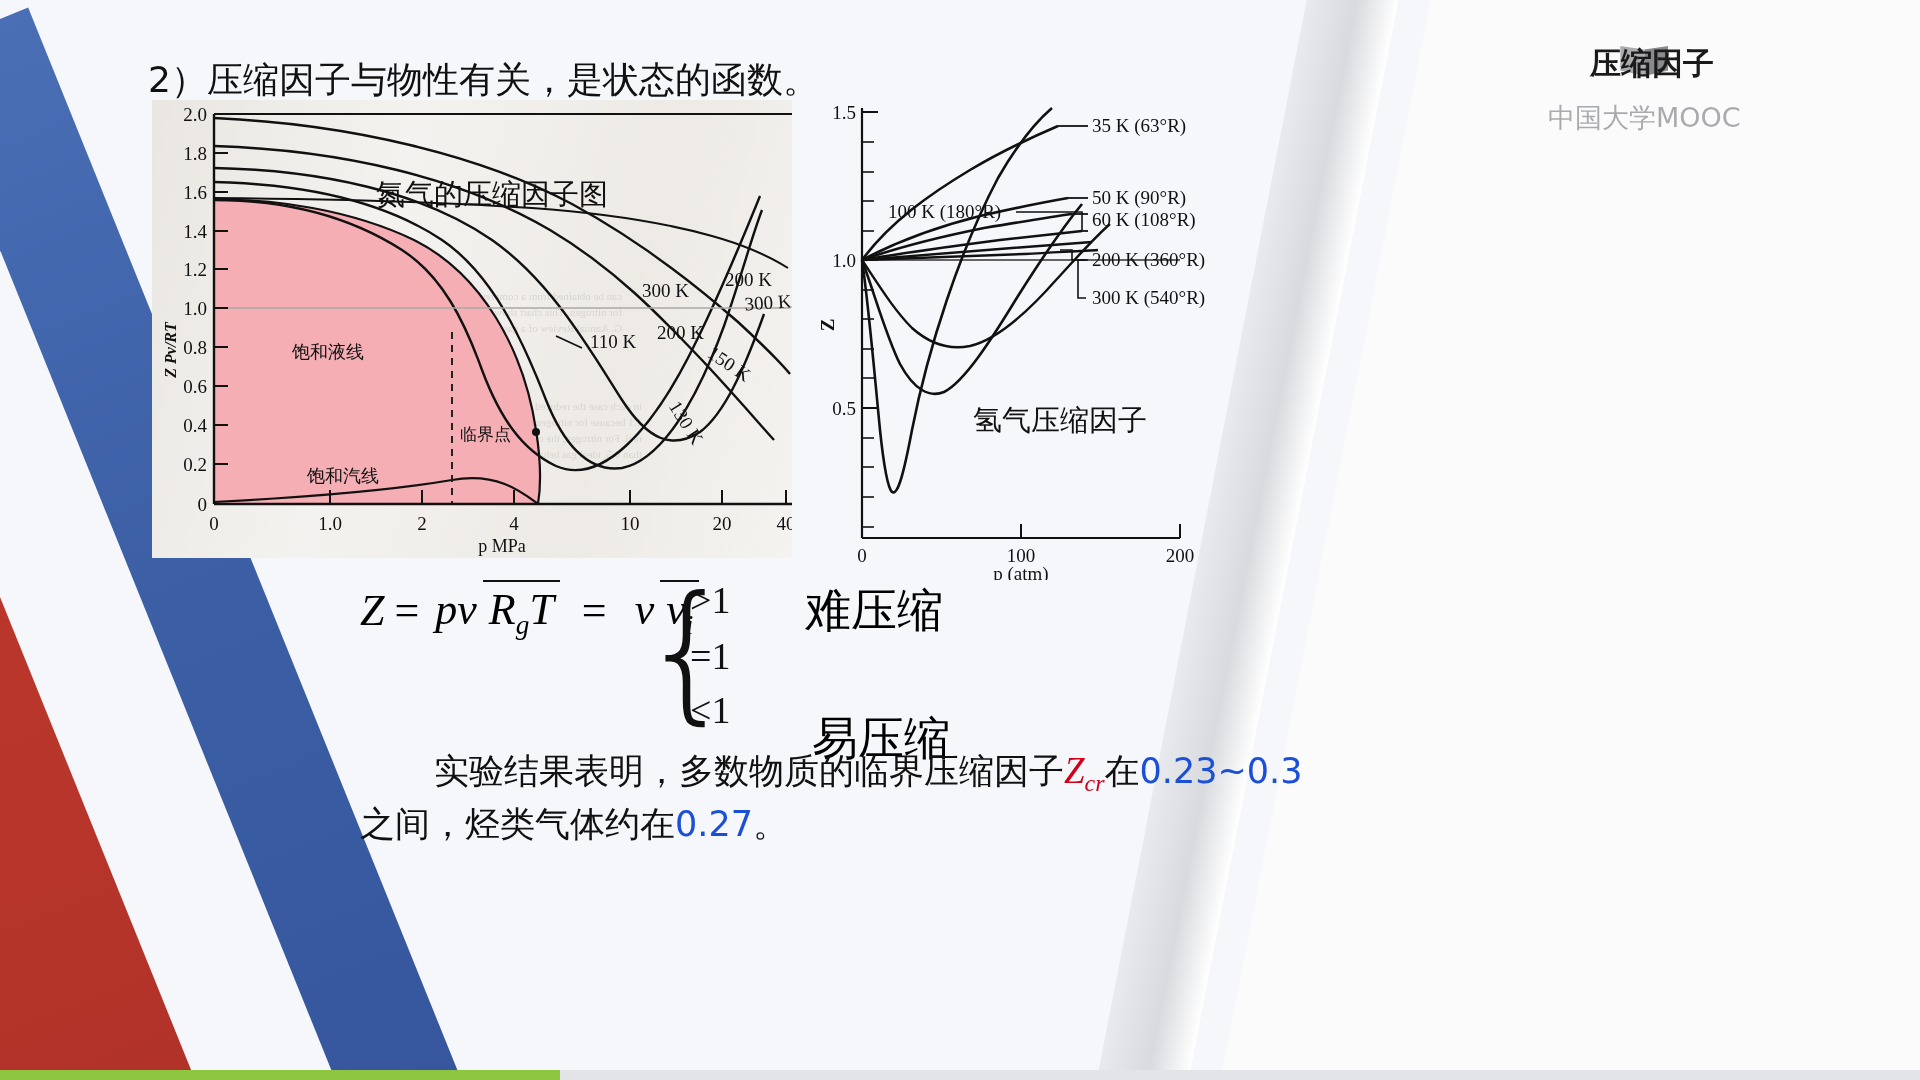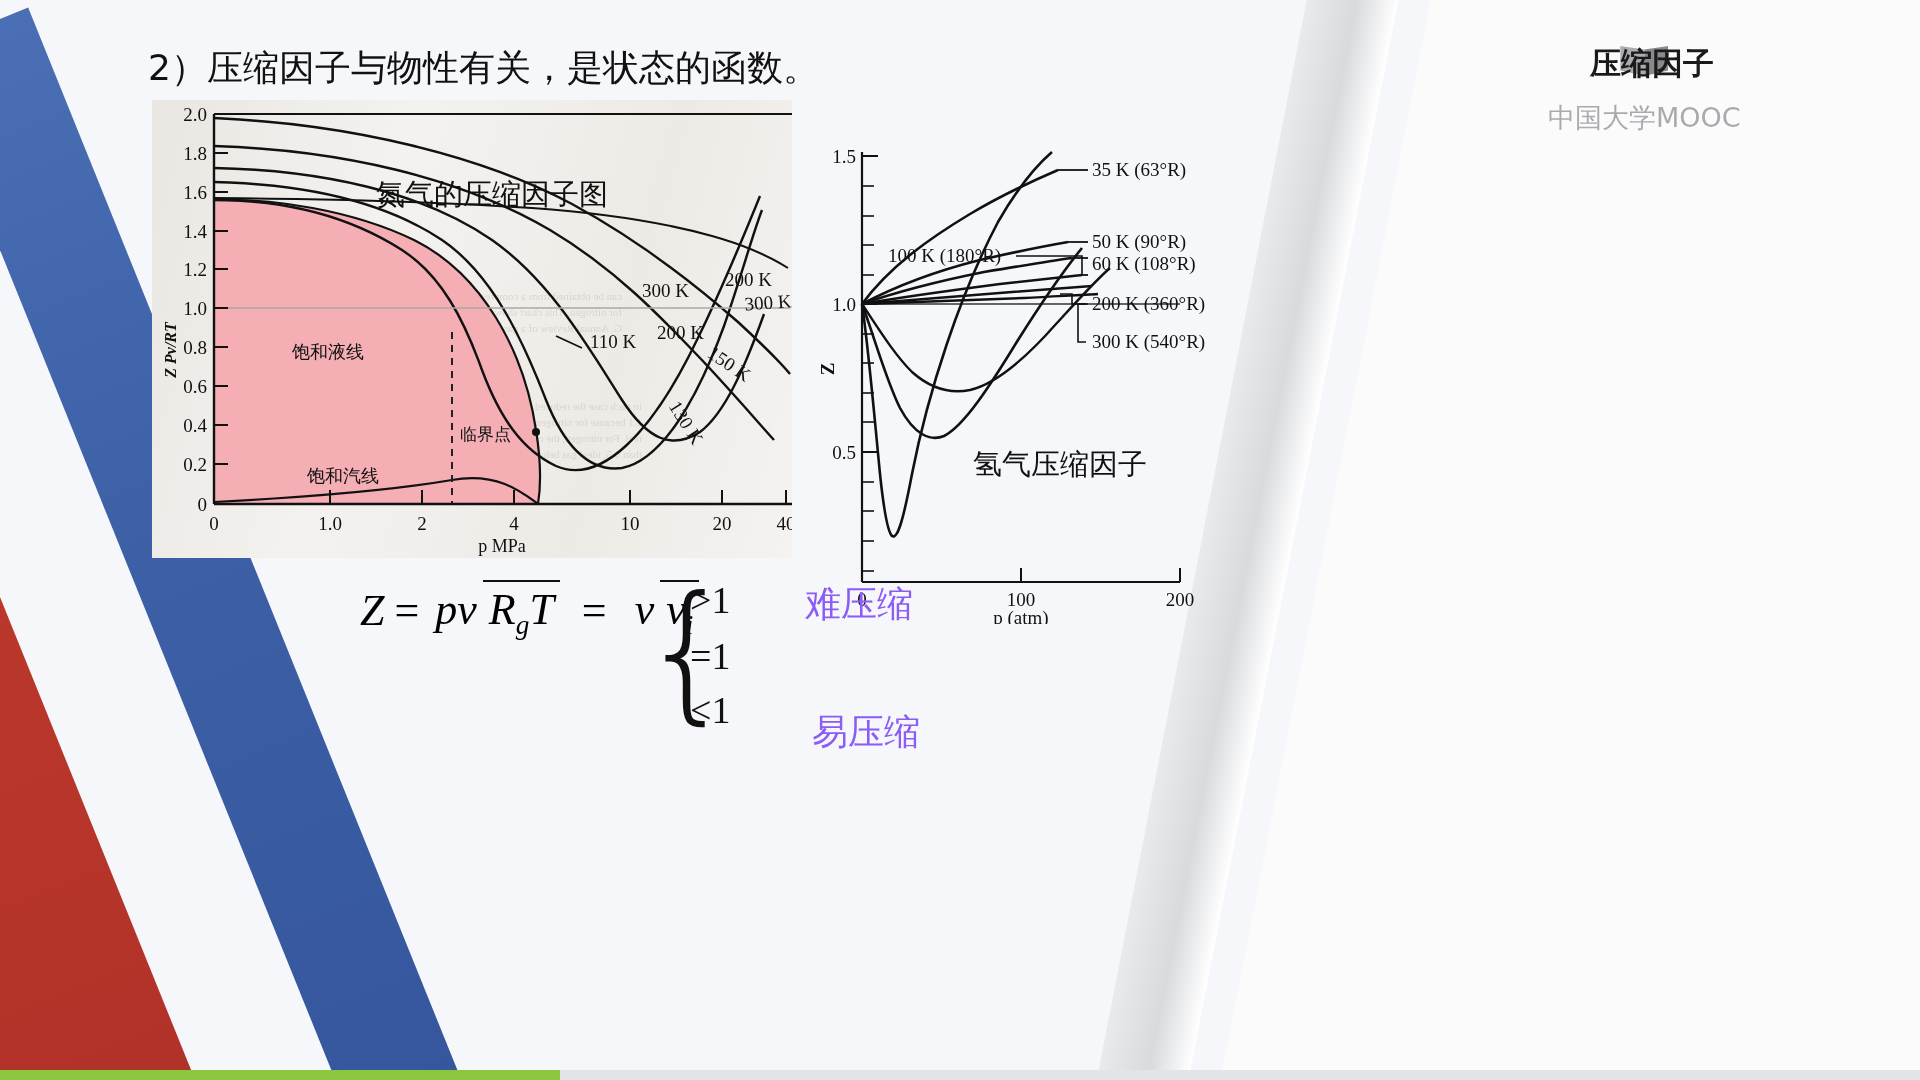--- a/index.html
+++ b/index.html
@@ -55,48 +55,48 @@
   .logo-mark .rf{position:absolute;left:24px;top:0;width:24px;height:30px;background:#5e6064;
      clip-path:polygon(0 12%,100% 0,100% 82%,0 100%);}
   .logo-text{font-family:"DejaVu Sans",sans-serif;font-size:27px;color:#8a8c90;letter-spacing:0px;white-space:nowrap;}
   #slide-title-overlay{
     position:absolute;left:1590px;top:43px;font-family:Liberation Serif, serif;
     font-weight:bold;font-size:31px;color:#1a1a1a;white-space:nowrap;
   }
 
   
   #heading{
-    position:absolute;left:148px;top:44px;
+    position:absolute;left:148px;top:56px;
     font-family:"DejaVu Sans",sans-serif;font-size:36px;color:#111;white-space:nowrap;
   }
 
   
   #fig-left{position:absolute;left:152px;top:100px;width:640px;height:458px;
     background:#f3f1ee;box-shadow:0 0 0 0 rgba(0,0,0,0);overflow:hidden;}
   #fig-left .paper-noise{position:absolute;inset:0;
     background:
       linear-gradient(105deg,rgba(226,222,216,.55) 0%,rgba(246,245,243,.25) 35%,rgba(232,228,222,.5) 70%,rgba(248,247,245,.3) 100%);
   }
   #fig-left svg,#fig-right svg{position:absolute;left:0;top:0;}
 
-  #fig-right{position:absolute;left:820px;top:100px;width:400px;height:480px;background:transparent;overflow:visible;margin-top:44px;}
+  #fig-right{position:absolute;left:820px;top:100px;width:400px;height:480px;background:transparent;overflow:visible;}
 
   
   #formula{position:absolute;left:360px;top:580px;width:620px;height:140px;}
   .mathrow{display:flex;align-items:center;font-family:"Liberation Serif",serif;}
   .ital{font-style:italic;}
   .frac{display:inline-flex;flex-direction:row;align-items:center;vertical-align:middle;}
   .frac .num{padding:0 6px 2px;}
   .frac .den{padding:2px 6px 0;border-top:2px solid #111;}
   .sub{font-size:.62em;vertical-align:sub;}
 
   #brace{position:absolute;left:640px;top:576px;font-size:150px;line-height:150px;
      font-family:"DejaVu Sans",sans-serif;color:#111;font-weight:200;}
   .cmp{position:absolute;font-family:"Liberation Serif",serif;font-size:38px;color:#111;}
-  .cmplabel{position:absolute;font-family:Liberation Sans, sans-serif;font-size:36px;color:#8b5cf6;}
+  .cmplabel{position:absolute;font-family:Liberation Sans, sans-serif;font-size:46px;color:#000000;}
 
   
   #para{position:absolute;left:360px;top:745px;width:1080px;
     font-family:"DejaVu Sans",sans-serif;font-size:35px;line-height:1.42;color:#111;}
   .red{color:#d0021b;}
   .blue{color:#1b4fd8;}
   .ser{font-family:"Liberation Serif",serif;font-style:italic;}
 
   
   .ct{font-family:"Liberation Serif",serif;fill:#111;}
@@ -346,14 +346,18 @@
 
   <div id="brace">{</div>
 
   <div class="cmp" style="left:690px;top:578px;">&gt;1</div>
   <div class="cmp" style="left:690px;top:634px;">=1</div>
   <div class="cmp" style="left:690px;top:688px;">&lt;1</div>
 
   <div class="cmplabel" style="left:805px;top:580px;">难压缩</div>
   <div class="cmplabel" style="left:812px;top:708px;">易压缩</div>
 
+  <div id="para">
+    <span style="padding-left:74px;">实验结果表明，多数物质的临界压缩因子</span><span class="red ser" style="font-size:37px;">Z</span><span class="red ser" style="font-size:24px;vertical-align:sub;">cr</span><span>在</span><span class="blue">0.23~0.3</span><br>
+    <span>之间，烃类气体约在</span><span class="blue">0.27</span><span>。</span>
+  </div>
 
 </div>
 
 </body></html>

